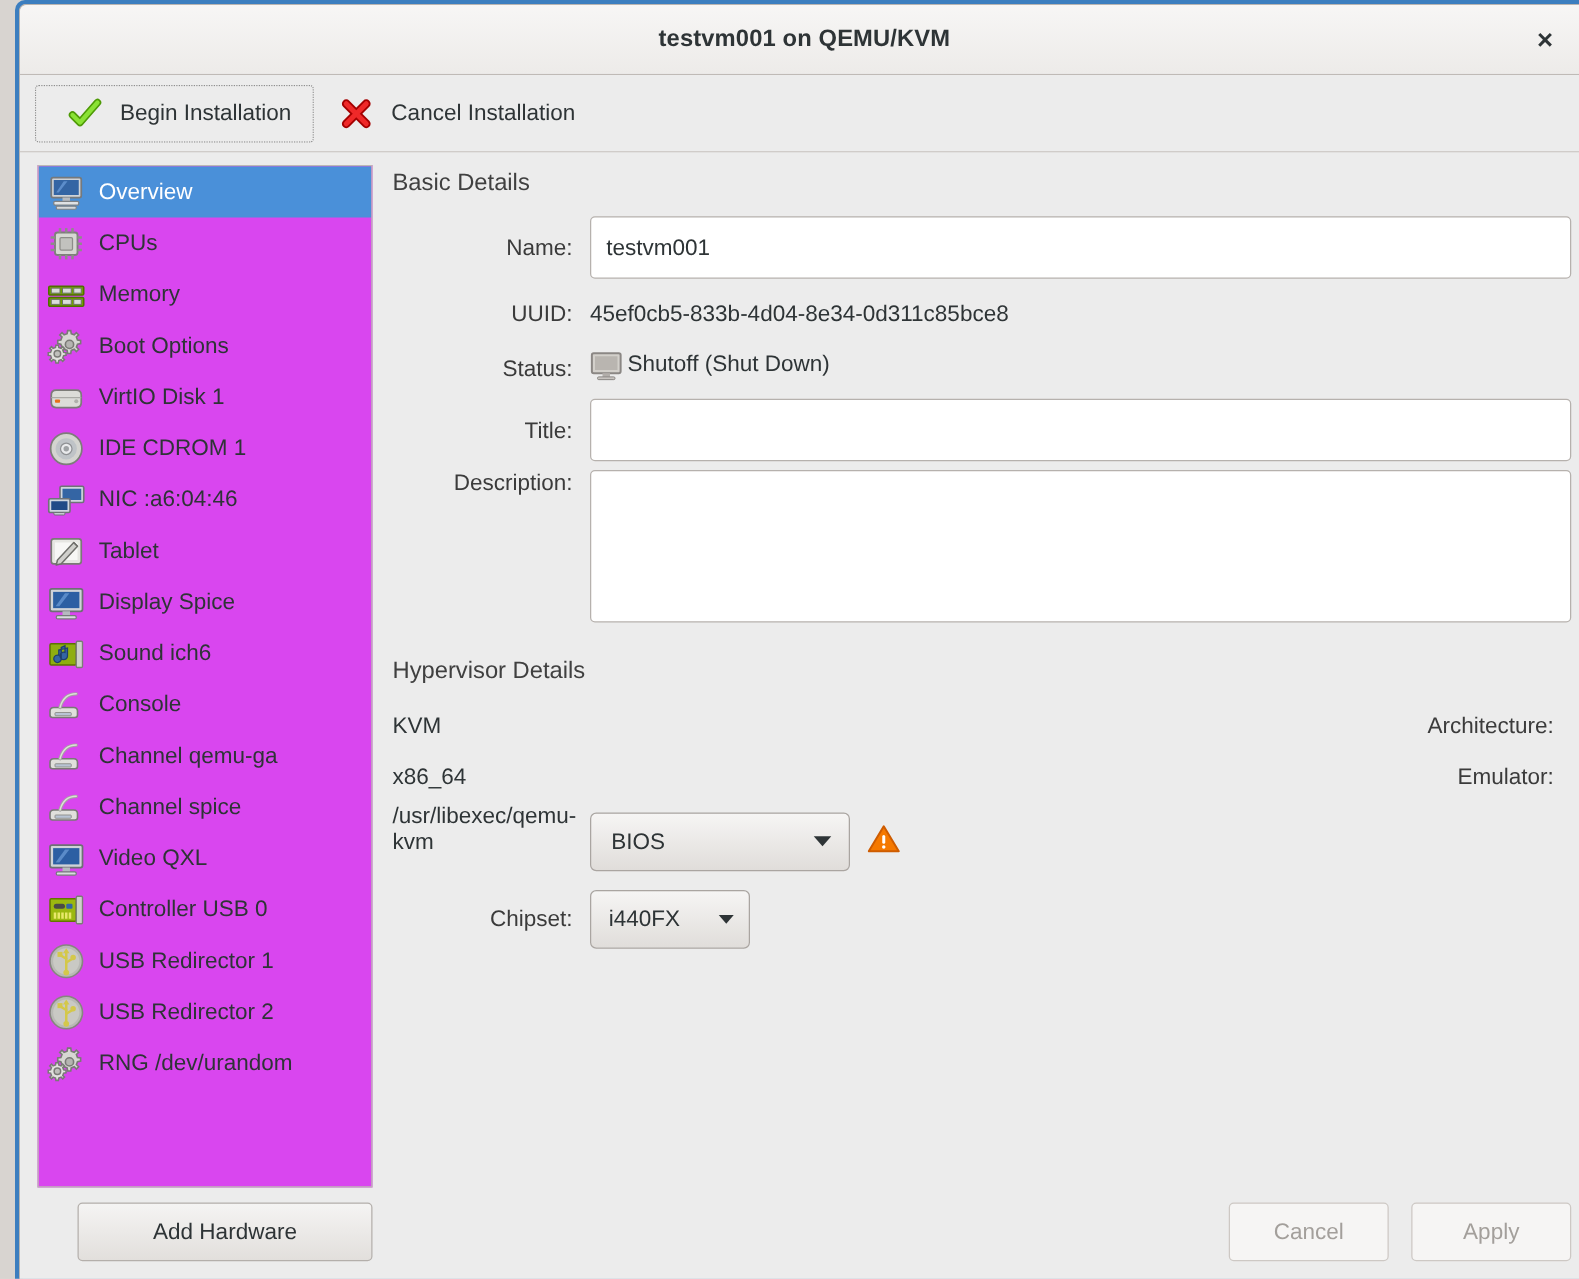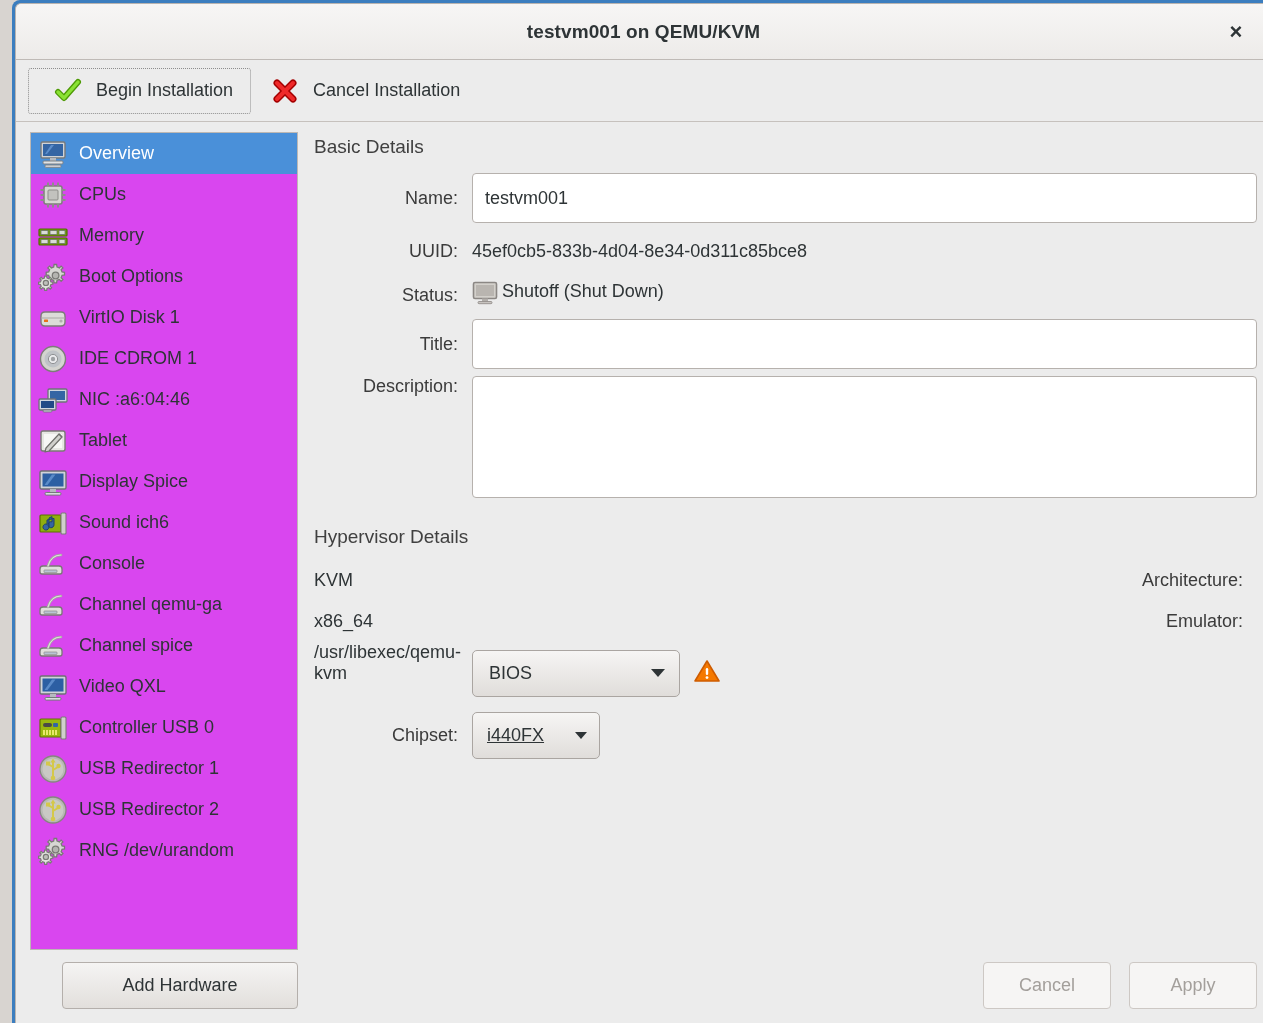--- a/index.html
+++ b/index.html
@@ -165,21 +165,21 @@
   .r-cs { height: 62px; }
 
   .combo {
     display: inline-flex; align-items: center; justify-content: space-between;
     background: linear-gradient(to bottom, #f6f5f4, #e0ddda);
     border: 1px solid #aaa5a1; border-radius: 5px;
     font-size: 18px; color: #2e3436;
     cursor: pointer; font-family: inherit;
   }
   .combo-fw { width: 208px; height: 47px; padding: 0 14px 0 16px; }
-  .combo-cs { width: 128px; height: 47px; padding: 0 12px 0 14px; gap: 10px; text-decoration: underline; }
+  .combo-cs { width: 128px; height: 47px; padding: 0 12px 0 14px; gap: 10px; }
   .caret {
     width: 0; height: 0;
     border-left: 7px solid transparent;
     border-right: 7px solid transparent;
     border-top: 8px solid #2e3436;
   }
   .caret-sm {
     border-left: 6px solid transparent;
     border-right: 6px solid transparent;
     border-top: 7px solid #2e3436;

